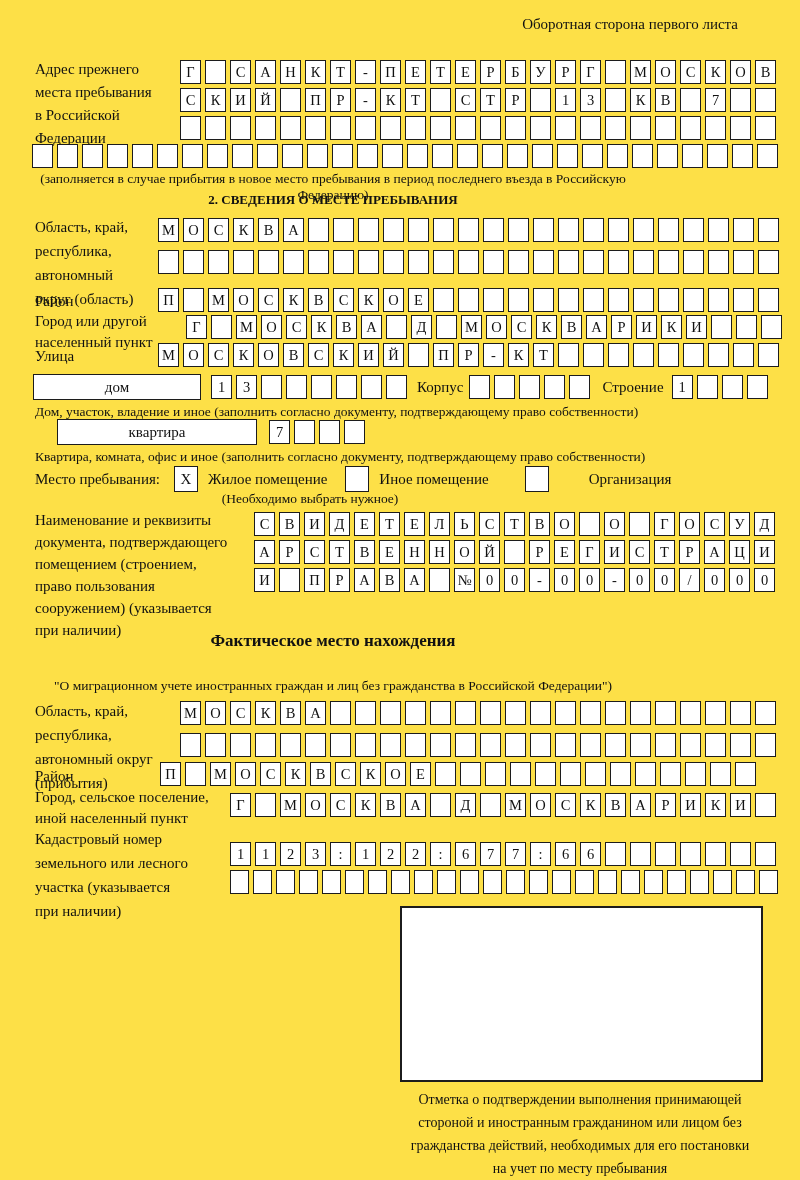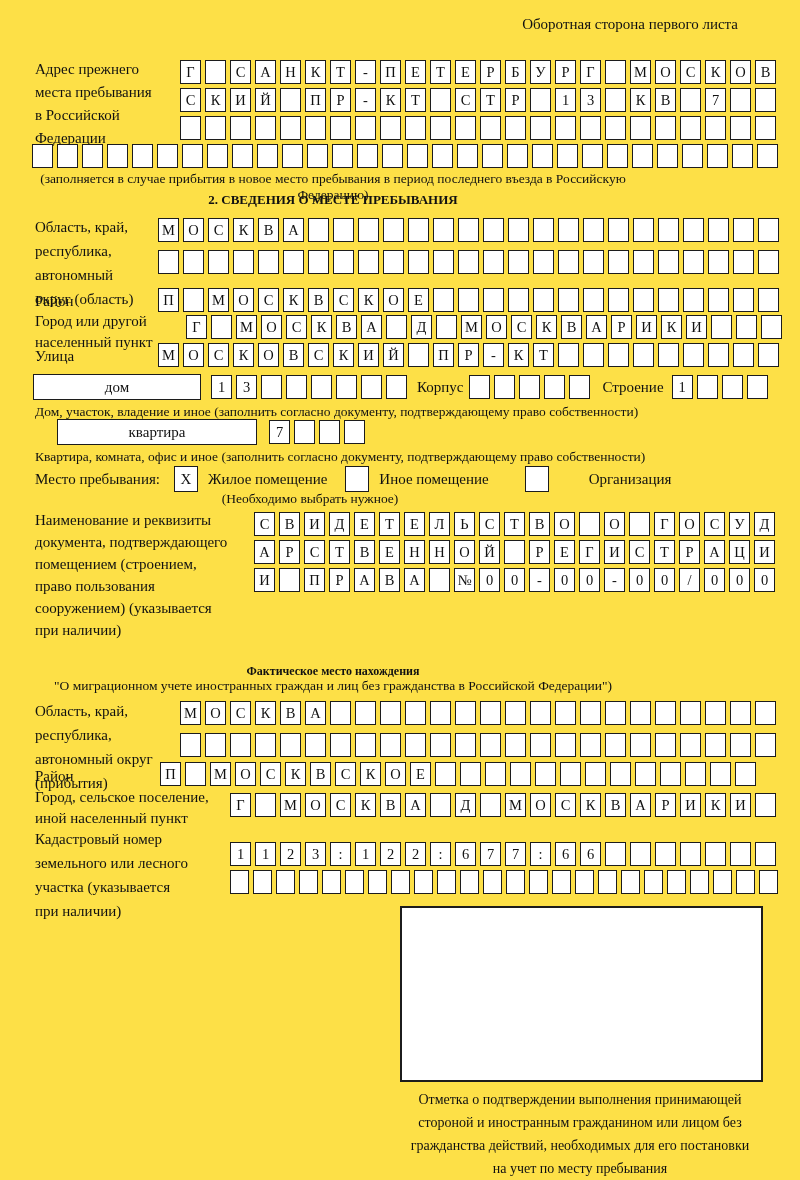--- a/index.html
+++ b/index.html
@@ -47,21 +47,21 @@
   .m14{margin-left:14px;} .m18{margin-left:18px;} .m36{margin-left:36px;} .m40{margin-left:40px;}
   .p-dom-note{left:35px;top:404px;}
   .p-kv-row{left:33px;top:419px;}
   .p-kv-note{left:35px;top:449px;}
   .p-mesto-row{left:35px;top:466px;font-size:15px;justify-content:flex-end;}
   .p-mesto-note{left:150px;top:491px;width:320px;text-align:center;}
   .p-doc-lbl{left:35px;top:509px;width:235px;font-size:15px;line-height:22px;}
   .p-doc-r1{left:254px;top:512px;}
   .p-doc-r2{left:254px;top:540px;}
   .p-doc-r3{left:254px;top:568px;}
-  .p-fact-title{top:631px;font-size:12px;margin-top:33px;}
+  .p-fact-title{top:631px;font-size:17px;}
   .p-fact-note1{top:658px;}
   .p-fact-note2{top:678px;}
   .p-fobl-lbl{left:35px;top:699px;width:150px;}
   .p-fobl-r1{left:180px;top:701px;}
   .p-fobl-r2{left:180px;top:733px;}
   .p-fraion-lbl{left:35px;top:765px;}
   .p-fraion-r{left:160px;top:762px;}
   .p-fgorod-lbl{left:35px;top:787px;width:200px;}
   .p-fgorod-r{left:230px;top:793px;}
   .p-fkad-lbl{left:35px;top:827px;width:190px;}

